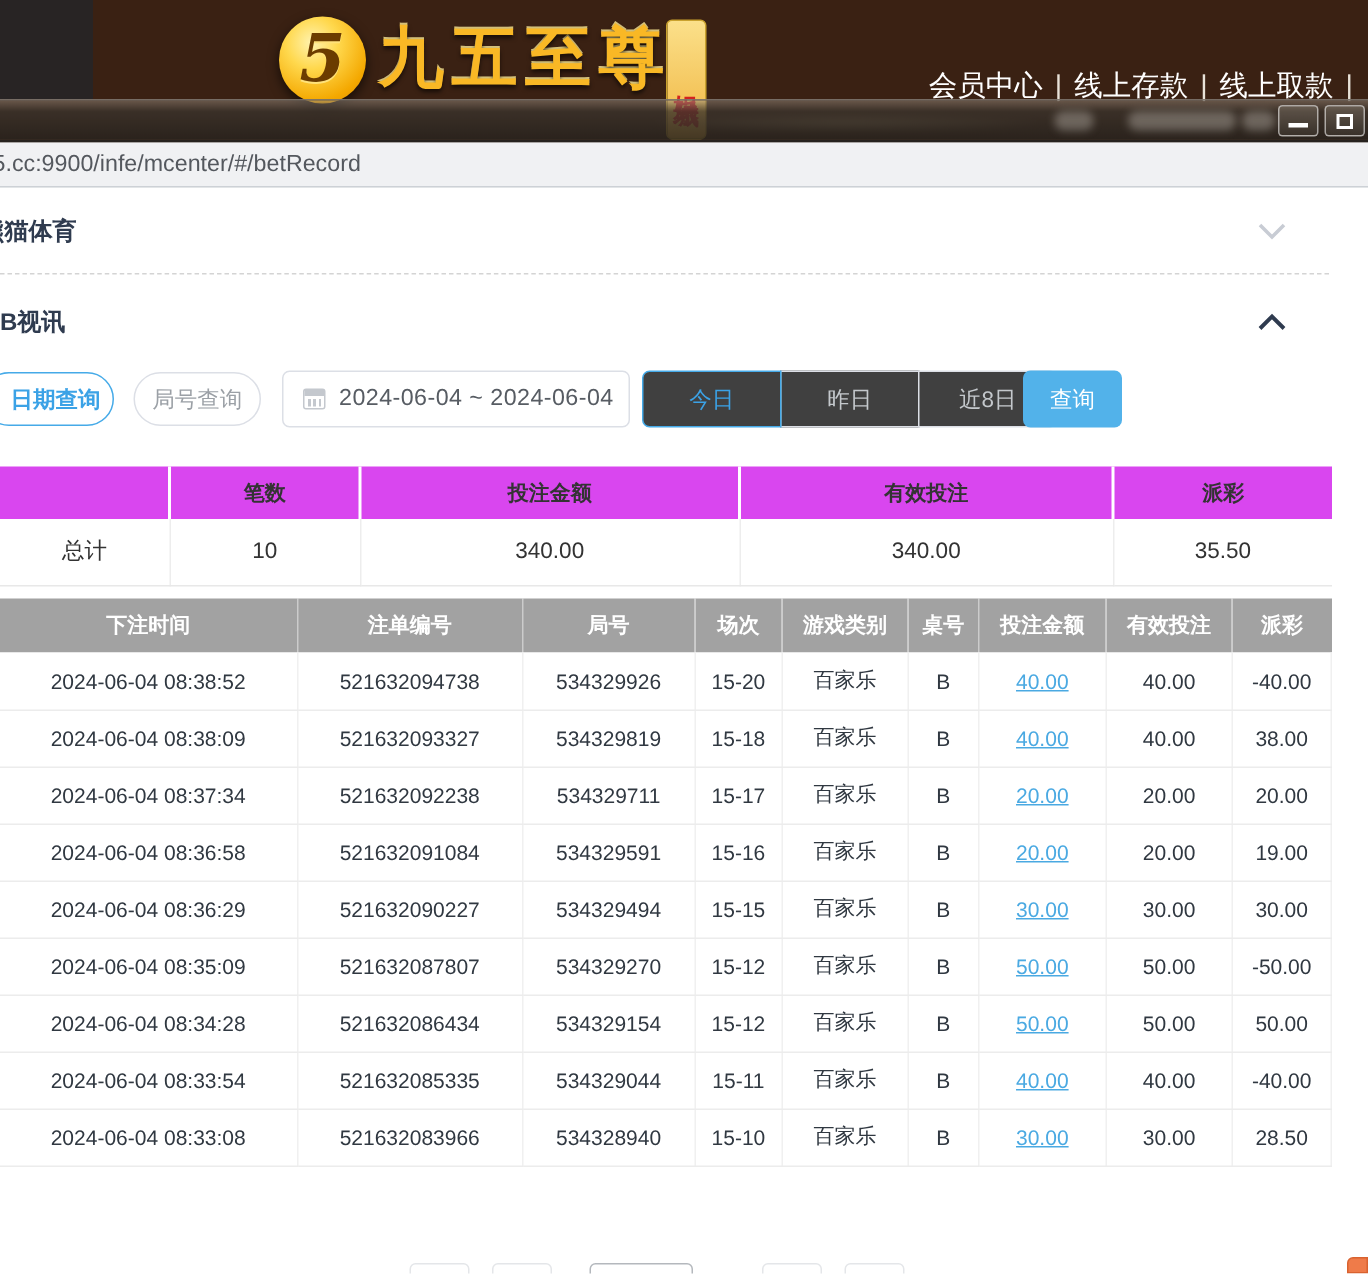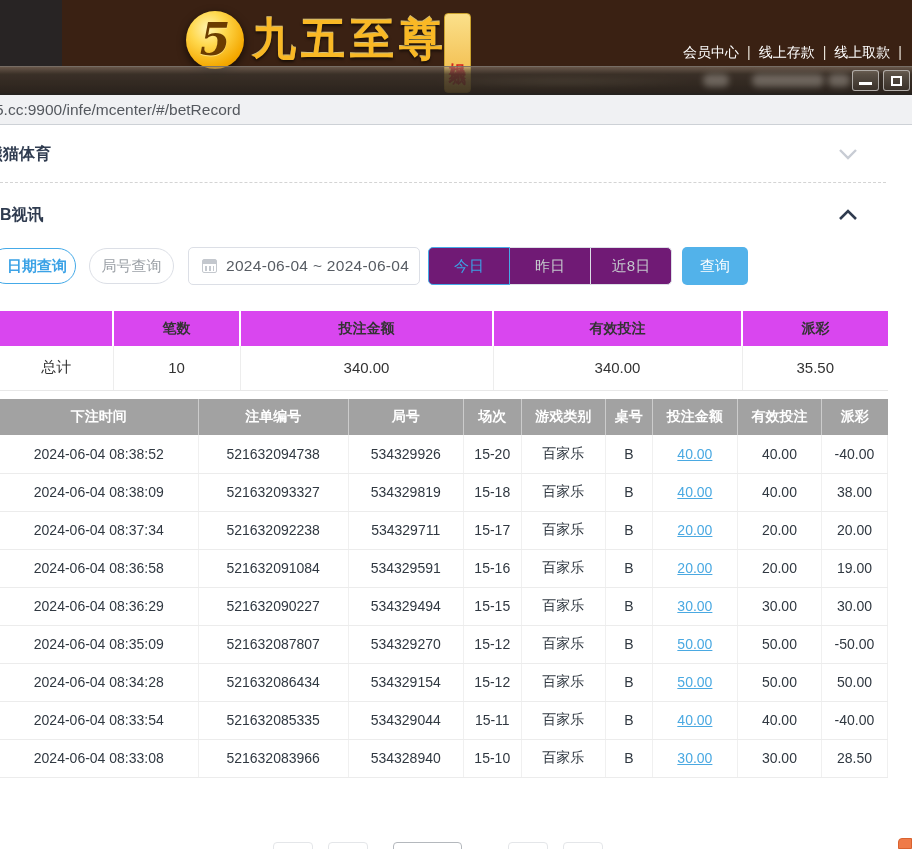--- a/index.html
+++ b/index.html
@@ -35,21 +35,21 @@
     writing-mode:vertical-rl; text-orientation:upright;
     color:#d2231f; font-weight:bold; font-size:17px; letter-spacing:2px;
     display:flex; align-items:center; justify-content:center; line-height:27px;
   }
   .flourish {
     position:absolute; left:436px; top:76px; width:256px; height:12px; border-radius:50%;
     background:radial-gradient(ellipse at center, rgba(160,140,105,.8) 0%, rgba(160,140,105,.25) 55%, transparent 75%);
     filter:blur(2px);
   }
   .top-nav {
-    position:absolute; right:2px; top:44px; color:#ffffff; font-size:14px; white-space:nowrap;
+    position:absolute; right:2px; top:44px; color:#ffffff; font-size:19px; white-space:nowrap;
   }
   .top-nav .nav-link { cursor:pointer; }
   .top-nav .nav-sep { margin:0 8px; color:#e8e2d8; }
 
   
   .titlebar {
     position:absolute; left:0; top:66px; width:912px; height:29px;
     background:linear-gradient(180deg, rgba(150,140,128,.50) 0%, rgba(58,51,44,.80) 28%, rgba(40,35,30,.86) 100%);
     border-top:1px solid rgba(180,170,158,.55);
     border-bottom:2px solid #26221e;
@@ -104,21 +104,21 @@
   }
   .cal-icon { position:relative; width:15px; height:14px; border:1px solid #c4c8ce; border-radius:2px; margin:0 9px 0 13px; }
   .cal-icon::before { content:""; position:absolute; left:0; top:0; right:0; height:4px; background:#c4c8ce; }
   .cal-icon::after {
     content:""; position:absolute; left:2px; top:6px; width:9px; height:5px;
     background:repeating-linear-gradient(90deg,#c4c8ce 0 2px, transparent 2px 4px);
   }
   .date-text { font-size:15.5px; color:#575c63; letter-spacing:.3px; }
   .btn-group { position:absolute; left:428px; top:0; display:flex; }
   .gbtn {
-    width:82px; height:38px; background:#701a75; border:1px solid #dcdfe6; margin-left:-1px;
+    width:93px; height:38px; background:#404040; border:1px solid #dcdfe6; margin-left:-1px;
     font-size:15px; color:#c4c8cc; display:flex; align-items:center; justify-content:center; cursor:pointer;
   }
   .gbtn:first-child { border-radius:5px 0 0 5px; margin-left:0; }
   .gbtn:last-child { border-radius:0 5px 5px 0; }
   .gbtn.active { border-color:#45aae8; color:#3ba2e6; position:relative; z-index:1; }
   .search-btn {
     position:absolute; left:682px; top:0; width:66px; height:38px; background:#52b2ea; border:none;
     border-radius:5px; color:#fff; font-size:15px; display:flex; align-items:center; justify-content:center; cursor:pointer;
   }
 

